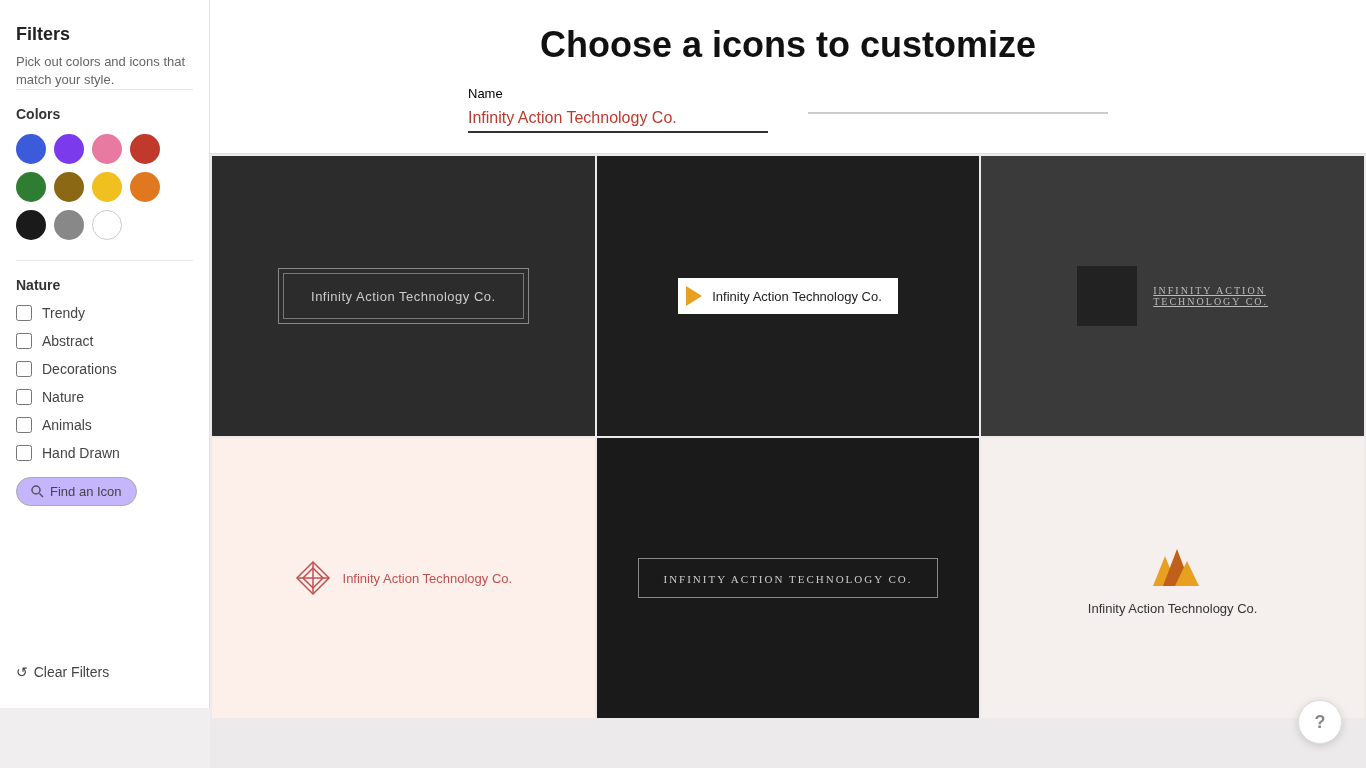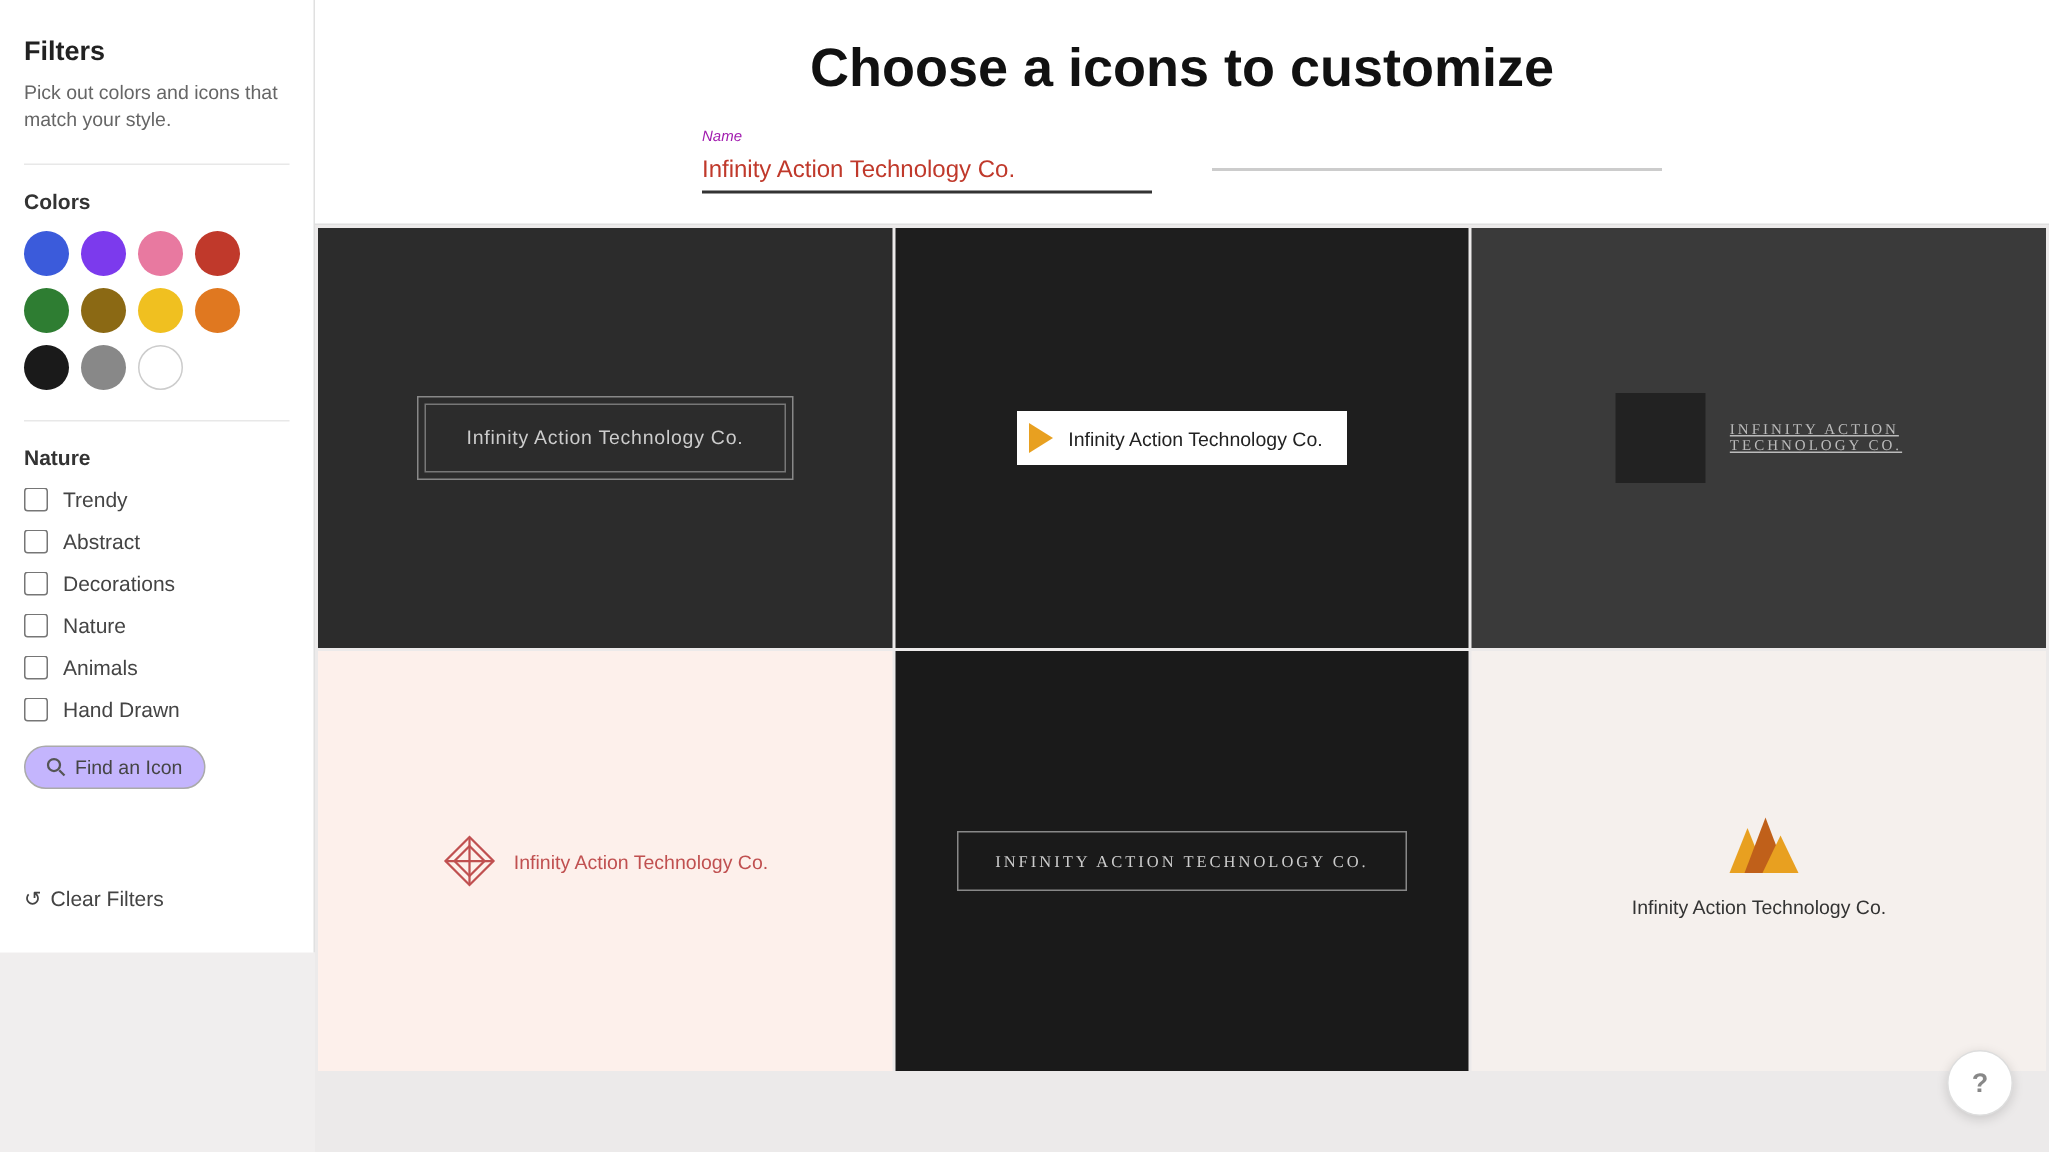--- a/index.html
+++ b/index.html
@@ -7,33 +7,32 @@
 
     
     #sidebar {
       width: 210px;
       min-width: 210px;
       background: #fff;
       display: flex;
       flex-direction: column;
       padding: 24px 16px;
       border-right: 1px solid #e0e0e0;
-      height: 635px;
+      height: 708px;
       overflow-y: auto;
     }
     .sidebar-title {
       font-size: 18px;
       font-weight: 700;
       color: #222;
       margin-bottom: 8px;
     }
     .sidebar-subtitle {
       font-size: 13px;
       color: #666;
-      margin-bottom: 20px;
       line-height: 1.4;
     }
     .sidebar-divider {
       border: none;
       border-top: 1px solid #e8e8e8;
       margin-bottom: 16px;
     }
     .section-label {
       font-size: 14px;
       font-weight: 600;
@@ -131,25 +130,24 @@
       display: flex;
       gap: 40px;
       justify-content: center;
     }
     .field-group {
       display: flex;
       flex-direction: column;
       min-width: 300px;
     }
     .field-label {
-      font-size: 10px;
-      color: #a21caf;
+      font-size: 13px;
+      color: #000000;
       margin-bottom: 4px;
       text-align: left;
-      font-style: italic;
     }
     .field-input {
       border: none;
       border-bottom: 2px solid #333;
       outline: none;
       font-size: 16px;
       color: #d44;
       padding: 4px 0;
       background: transparent;
       width: 100%;

